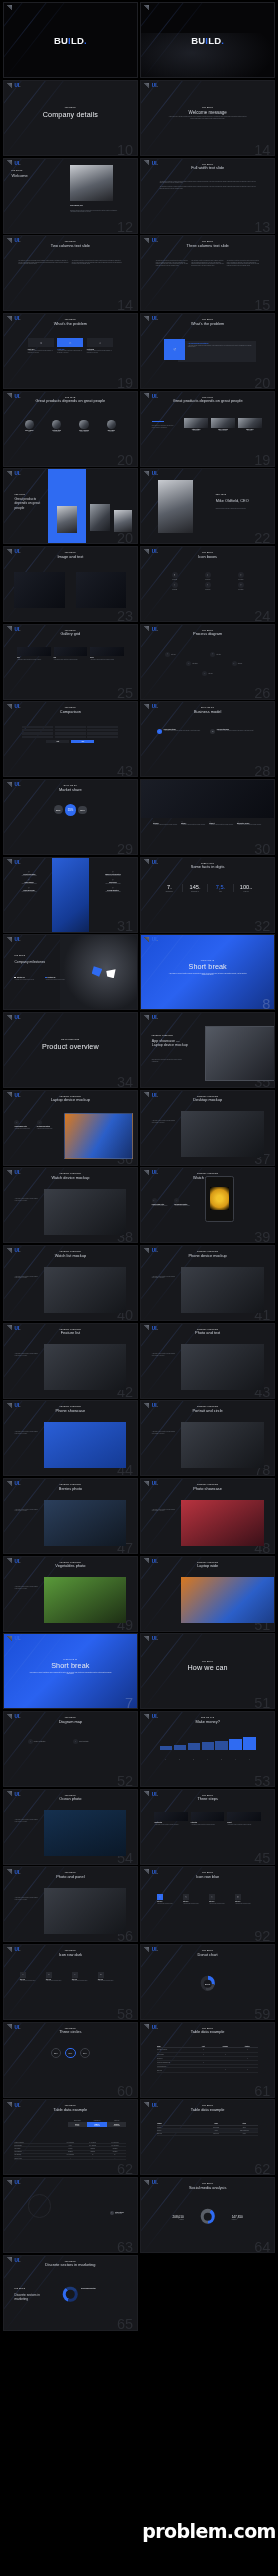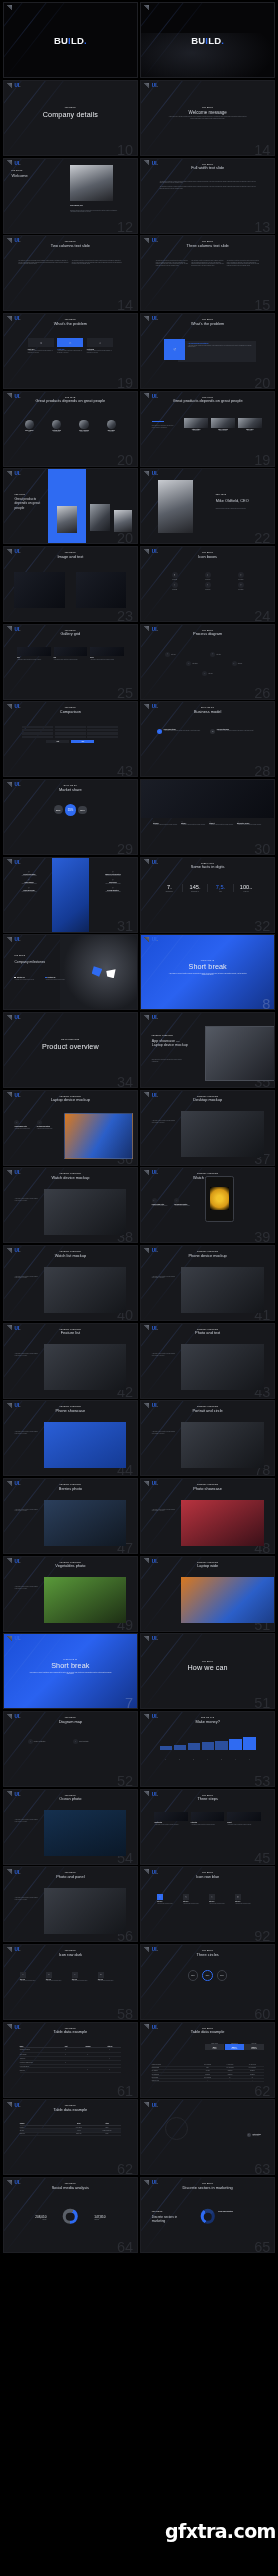--- a/index.html
+++ b/index.html
@@ -1578,20 +1578,40 @@
     </div>
     <div class="slide">
       <div class="streaks">
         <i style="left: 12%; top: -40%; opacity: 0.35;"></i>
         <i style="left: 30%; top: -40%; opacity: 0.55;"></i>
         <i style="left: 48%; top: -40%; opacity: 0.75;"></i>
         <i style="left: 62%; top: -40%; opacity: 0.35;"></i>
       </div>
       <div class="corner"></div>
       <div class="logo"><span>UI</span><span class="dot">.</span></div>
+      <div class="bignum">59</div>
+      <div style="position: absolute; left: 0px; right: 0px; top: 5px; text-align: center;">
+        <div class="kicker">THE BUILD</div>
+        <div class="title-md" style="margin-top: 0.8px;">Donut chart</div>
+      </div>
+      <div class="circ" style="position: absolute; left: 50%; top: 52%; transform: translate(-50%, -50%); width: 14.5px; height: 14.5px; background: conic-gradient(rgb(47, 107, 242) 0deg, rgb(47, 107, 242) 28%, rgb(58, 61, 68) 28%, rgb(58, 61, 68) 55%, rgb(42, 44, 50) 55%, rgb(42, 44, 50) 100%); display: flex; align-items: center; justify-content: center;">
+        <div class="circ" style="width: 58%; height: 58%; background: rgb(23, 24, 28); display: flex; align-items: center; justify-content: center;">
+          <span style="font-size: 1.9px; color: rgb(230, 232, 236); font-weight: 700; letter-spacing: 0.3px;">EXIT</span>
+        </div>
+      </div>
+    </div>
+    <div class="slide">
+      <div class="streaks">
+        <i style="left: 12%; top: -40%; opacity: 0.35;"></i>
+        <i style="left: 30%; top: -40%; opacity: 0.55;"></i>
+        <i style="left: 48%; top: -40%; opacity: 0.75;"></i>
+        <i style="left: 62%; top: -40%; opacity: 0.35;"></i>
+      </div>
+      <div class="corner"></div>
+      <div class="logo"><span>UI</span><span class="dot">.</span></div>
       <div class="bignum">60</div>
       <div style="position: absolute; left: 0px; right: 0px; top: 5px; text-align: center;">
         <div class="kicker">THE BUILD</div>
         <div class="title-md" style="margin-top: 0.8px;">Three circles</div>
       </div>
       <div class="row" style="position: absolute; left: 0px; right: 0px; top: 34%; justify-content: center; gap: 3.9px;">
         <div class="circ" style="width: 10.6px; height: 10.6px; border: 0.7px solid rgb(58, 61, 68); display: flex; align-items: center; justify-content: center;">
           <span style="font-size: 1.9px; color: rgb(201, 204, 210);">25%</span>
         </div>
         <div class="circ" style="width: 10.6px; height: 10.6px; border: 0.7px solid rgb(47, 107, 242); display: flex; align-items: center; justify-content: center;">
@@ -1906,14 +1926,14 @@
         <div class="title-md" style="margin-top: 0.8px;">Discrete sectors in marketing</div>
       </div>
       <div class="circ" style="position: absolute; left: 50%; top: 52%; transform: translate(-50%, -50%); width: 14.5px; height: 14.5px; background: conic-gradient(from 200deg, rgb(47, 107, 242) 0deg, rgb(47, 107, 242) 35%, rgb(28, 58, 122) 35%, rgb(28, 58, 122) 60%, rgb(22, 48, 109) 60%, rgb(22, 48, 109) 100%); display: flex; align-items: center; justify-content: center;">
         <div class="circ" style="width: 58%; height: 58%; background: rgb(22, 24, 29); display: flex; align-items: center; justify-content: center;"></div>
       </div>
       <div class="kicker" style="position: absolute; left: 8%; top: 44%; text-align: left;">THE BUILD</div>
       <div class="title-sm" style="position: absolute; left: 8%; top: 50%; width: 24%; font-size: 3.1px; line-height: 1.3;">Discrete sectors in marketing</div>
       <div class="lbl" style="position: absolute; left: 58%; top: 44%; font-size: 1.3px; text-align: center;">Social media marketing</div>
     </div>
   </div>
-<div class="watermark">gfxtra.com</div>
+<div class="watermark">problem.com</div>
 
 
 </body></html>

